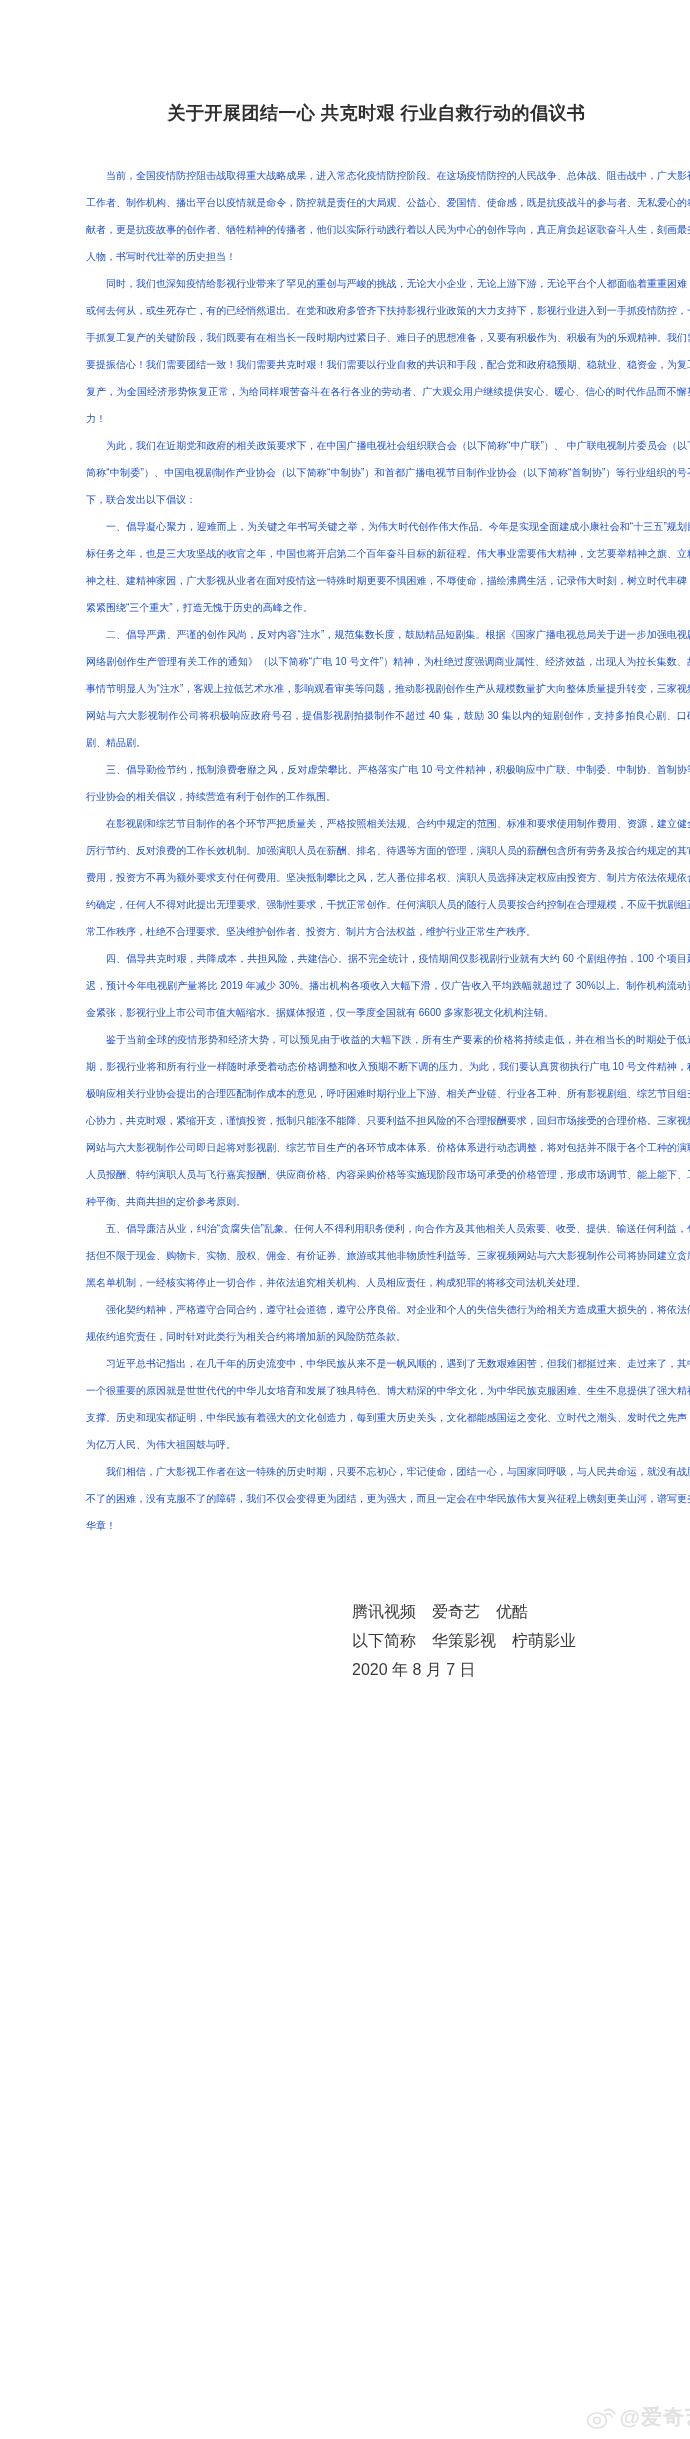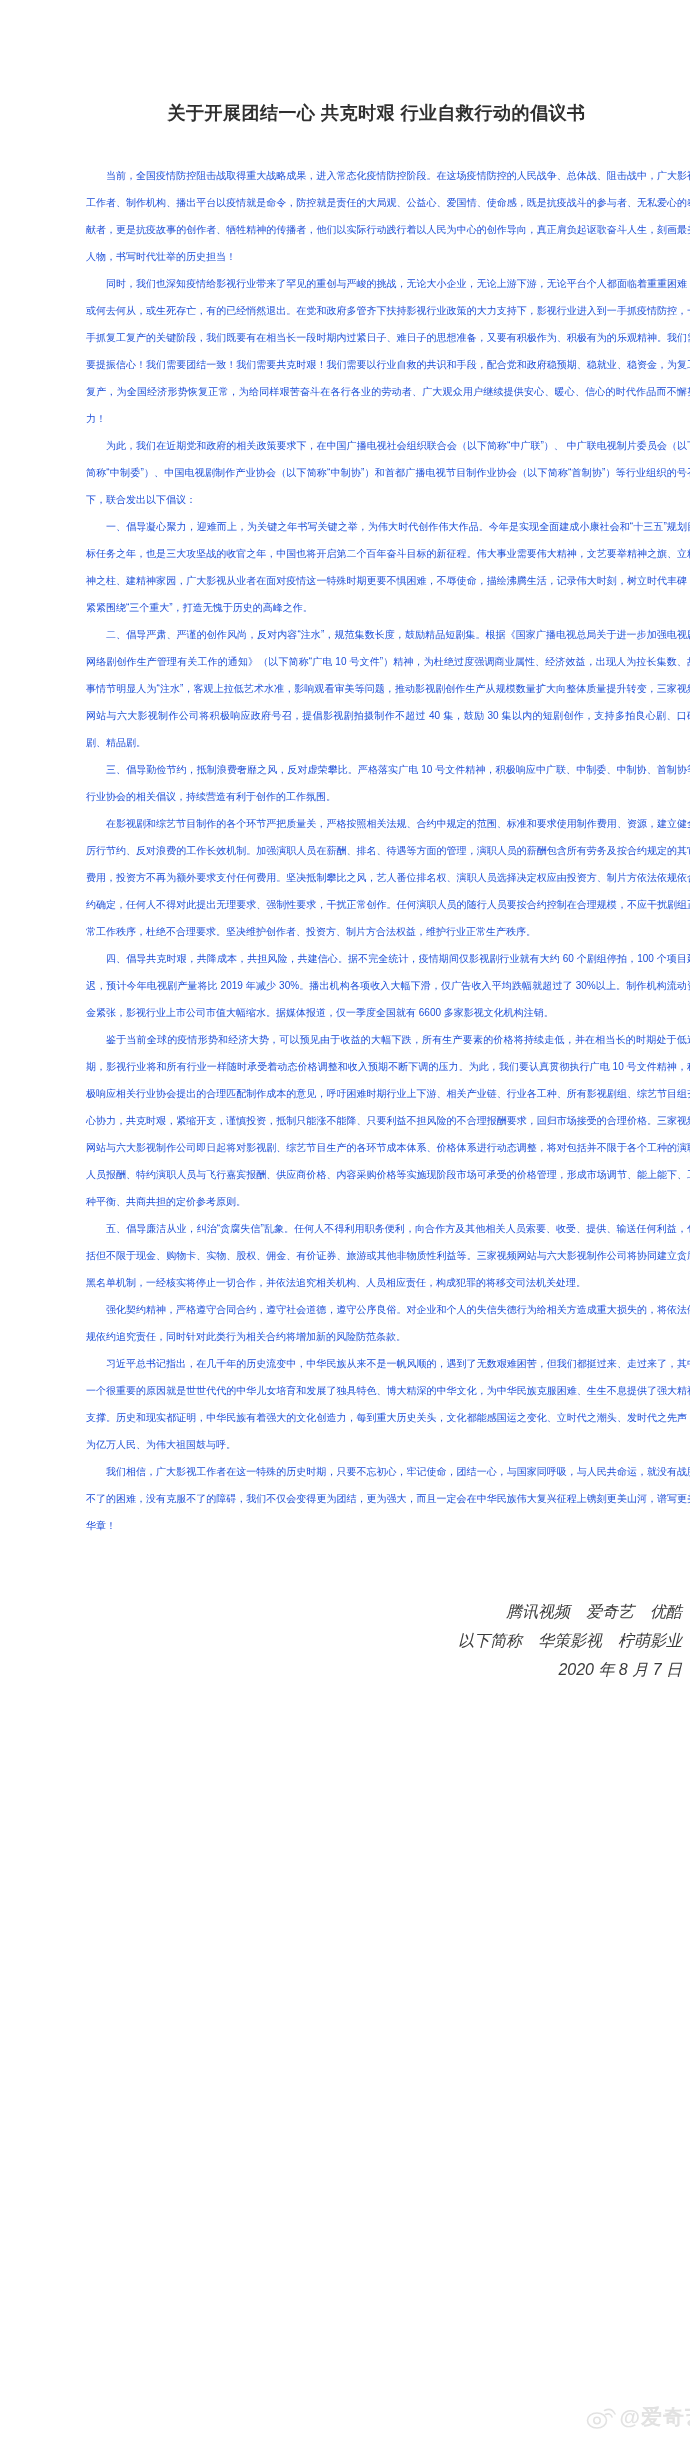--- a/index.html
+++ b/index.html
@@ -30,25 +30,24 @@
     margin: 0;
     text-indent: 2em;
     text-align: justify;
     font-size: 10px;
     line-height: 27px;
     color: #1d4ed8;
   }
   .signature-block {
     margin: 58px 15px 0 auto;
     width: 330px;
-    text-align: right;
+    text-align: left;
     font-size: 16px;
     line-height: 29px;
     color: #3a3a3a;
-    font-style: italic;
   }
   .signature-block .sig-line { white-space: nowrap; }
   .watermark {
     position: absolute;
     right: 6px;
     bottom: 8px;
     display: flex;
     align-items: center;
     gap: 3px;
     color: #e2e2e2;

